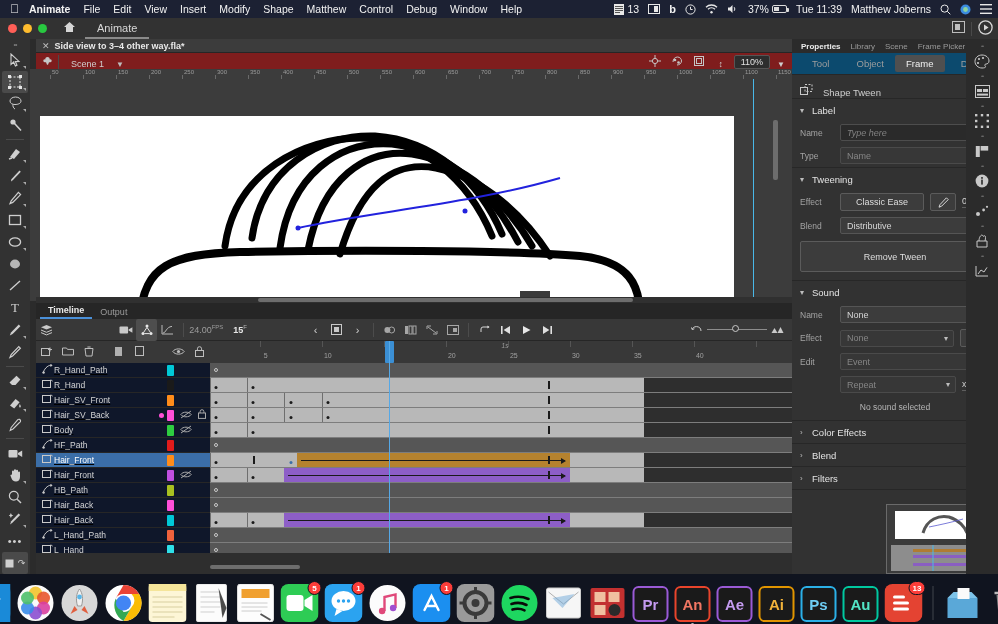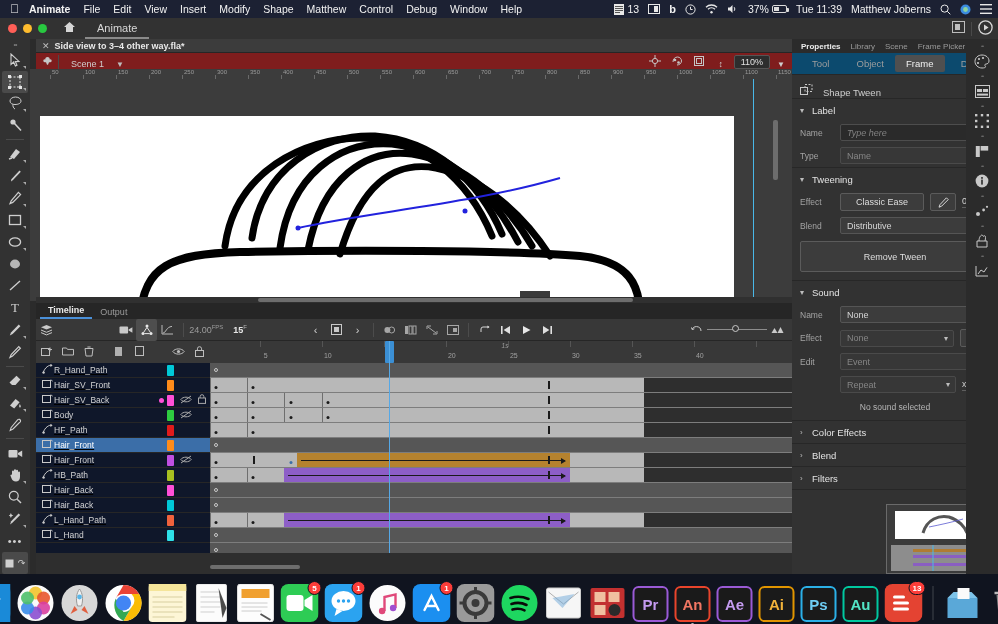--- a/index.html
+++ b/index.html
@@ -738,20 +738,30 @@
         <span class="nm">R_Hand_Path</span>
         <span class="clr" style="background:#00c8d7;"></span>
         <span class="eye"></span>
         <span class="lk"></span>
       </div>
       <div class="lrow">
         <span class="ic"><svg width="11" height="10" viewBox="0 0 11 10">
             <rect x="0.5" y="1.5" width="8" height="7" fill="none" stroke="#c9c9c9"></rect>
             <path d="M9 0.6 L10.6 2.4" stroke="#c9c9c9"></path>
           </svg></span>
+        <span class="nm">R_Hand</span>
+        <span class="clr" style="background:#1a1a1a;"></span>
+        <span class="eye"></span>
+        <span class="lk"></span>
+      </div>
+      <div class="lrow">
+        <span class="ic"><svg width="11" height="10" viewBox="0 0 11 10">
+            <rect x="0.5" y="1.5" width="8" height="7" fill="none" stroke="#c9c9c9"></rect>
+            <path d="M9 0.6 L10.6 2.4" stroke="#c9c9c9"></path>
+          </svg></span>
         <span class="nm">Hair_SV_Front</span>
         <span class="clr" style="background:#ff8c1a;"></span>
         <span class="eye"></span>
         <span class="lk"></span>
       </div>
       <div class="lrow">
         <span class="ic"><svg width="11" height="10" viewBox="0 0 11 10">
             <rect x="0.5" y="1.5" width="8" height="7" fill="none" stroke="#c9c9c9"></rect>
             <path d="M9 0.6 L10.6 2.4" stroke="#c9c9c9"></path>
           </svg></span>

